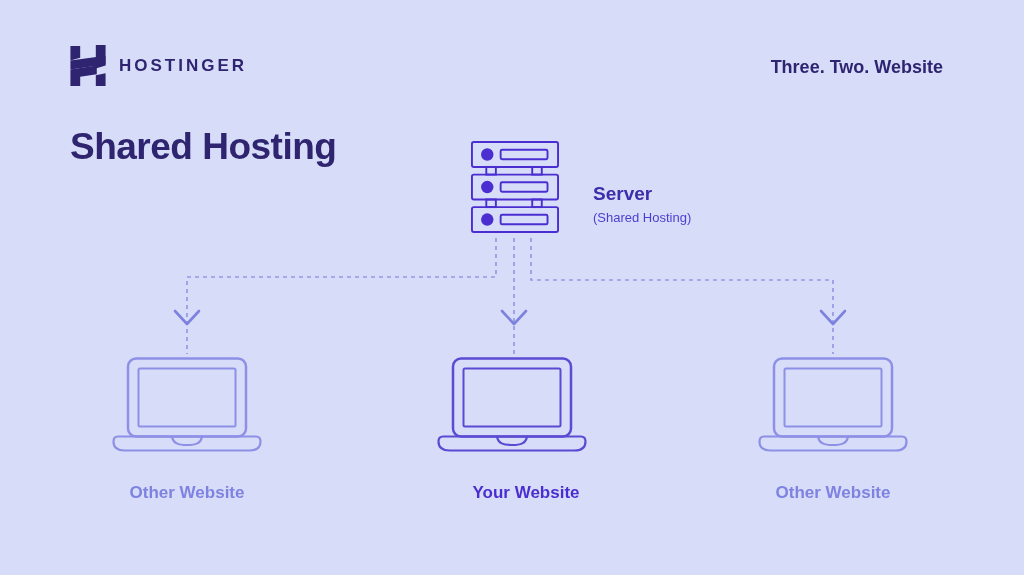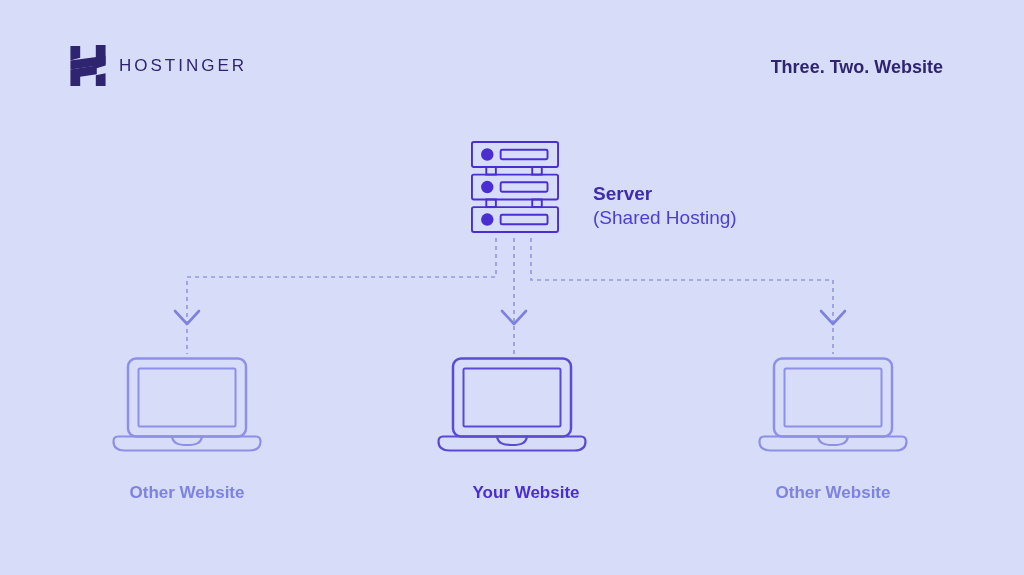--- a/index.html
+++ b/index.html
@@ -11,41 +11,41 @@
   }
   .canvas { position: absolute; inset: 0; }
 
   
   .brand {
     position: absolute; left: 70px; top: 45px;
     display: flex; align-items: center; gap: 13px;
   }
   .brand svg { display: block; }
   .brand-name {
-    font-size: 17px; font-weight: 400; letter-spacing: 3px;
+    font-size: 17px; font-weight: 700; letter-spacing: 3px;
     color: var(--navy, #2f2470);
   }
   .tagline {
     position: absolute; right: 81px; top: 57px;
     font-size: 18px; font-weight: 700;
     color: var(--navy, #2f2470);
   }
 
   
   .page-title {
     position: absolute; left: 70px; top: 126px;
     font-size: 37px; font-weight: 800; letter-spacing: -0.5px;
     color: var(--navy, #2f2470);
   }
 
   
   .server-icon { position: absolute; left: 471px; top: 141px; }
   .server-caption { position: absolute; left: 593px; top: 170px; line-height: 24px; margin-top: 12px; }
   .server-label   { font-size: 19px; font-weight: 700; color: var(--indigo, #3e2daa); }
-  .server-sublabel{ font-size: 19px; font-weight: 400; color: var(--violet, #4c3ed3); }
+  .server-sublabel{ font-size: 13px; font-weight: 400; color: var(--violet, #4c3ed3); }
 
   
   .wires { position: absolute; inset: 0; pointer-events: none; }
   .dash-line {
     fill: none; stroke: var(--dash, #949ae4);
     stroke-width: 1.7; stroke-dasharray: 4 4;
   }
   .arrow-head {
     fill: none; stroke: var(--arrow, #7d82de);
     stroke-width: 2.6; stroke-linecap: round; stroke-linejoin: round;
@@ -89,20 +89,21 @@
         <polygon points="26,0 36,0 36,21 26,24"></polygon>
         <polygon points="0,16 36,11 36,20 0,25"></polygon>
         <polygon points="0,25 27,21 27,30 10,32.5 10,42 0,42"></polygon>
         <polygon points="26,31 36,29 36,42 26,42"></polygon>
       </g>
     </svg>
     <span class="brand-name">HOSTINGER</span>
   </div>
   <div class="tagline">Three. Two. Website</div>
 
+  <h1 class="page-title">Shared Hosting</h1>
 
   <svg class="server-icon" width="88" height="93" viewBox="0 0 92 97">
 
     <rect class="srv-stroke" x="1" y="1" width="90" height="26" rx="2"></rect>
     <circle class="srv-led" cx="17" cy="14" r="6.5"></circle>
     <rect class="srv-stroke" x="31" y="9" width="49" height="10" rx="1.5"></rect>
     <rect class="srv-stroke" x="16" y="27" width="10" height="8"></rect>
     <rect class="srv-stroke" x="64" y="27" width="10" height="8"></rect>
 
     <rect class="srv-stroke" x="1" y="35" width="90" height="26" rx="2"></rect>

